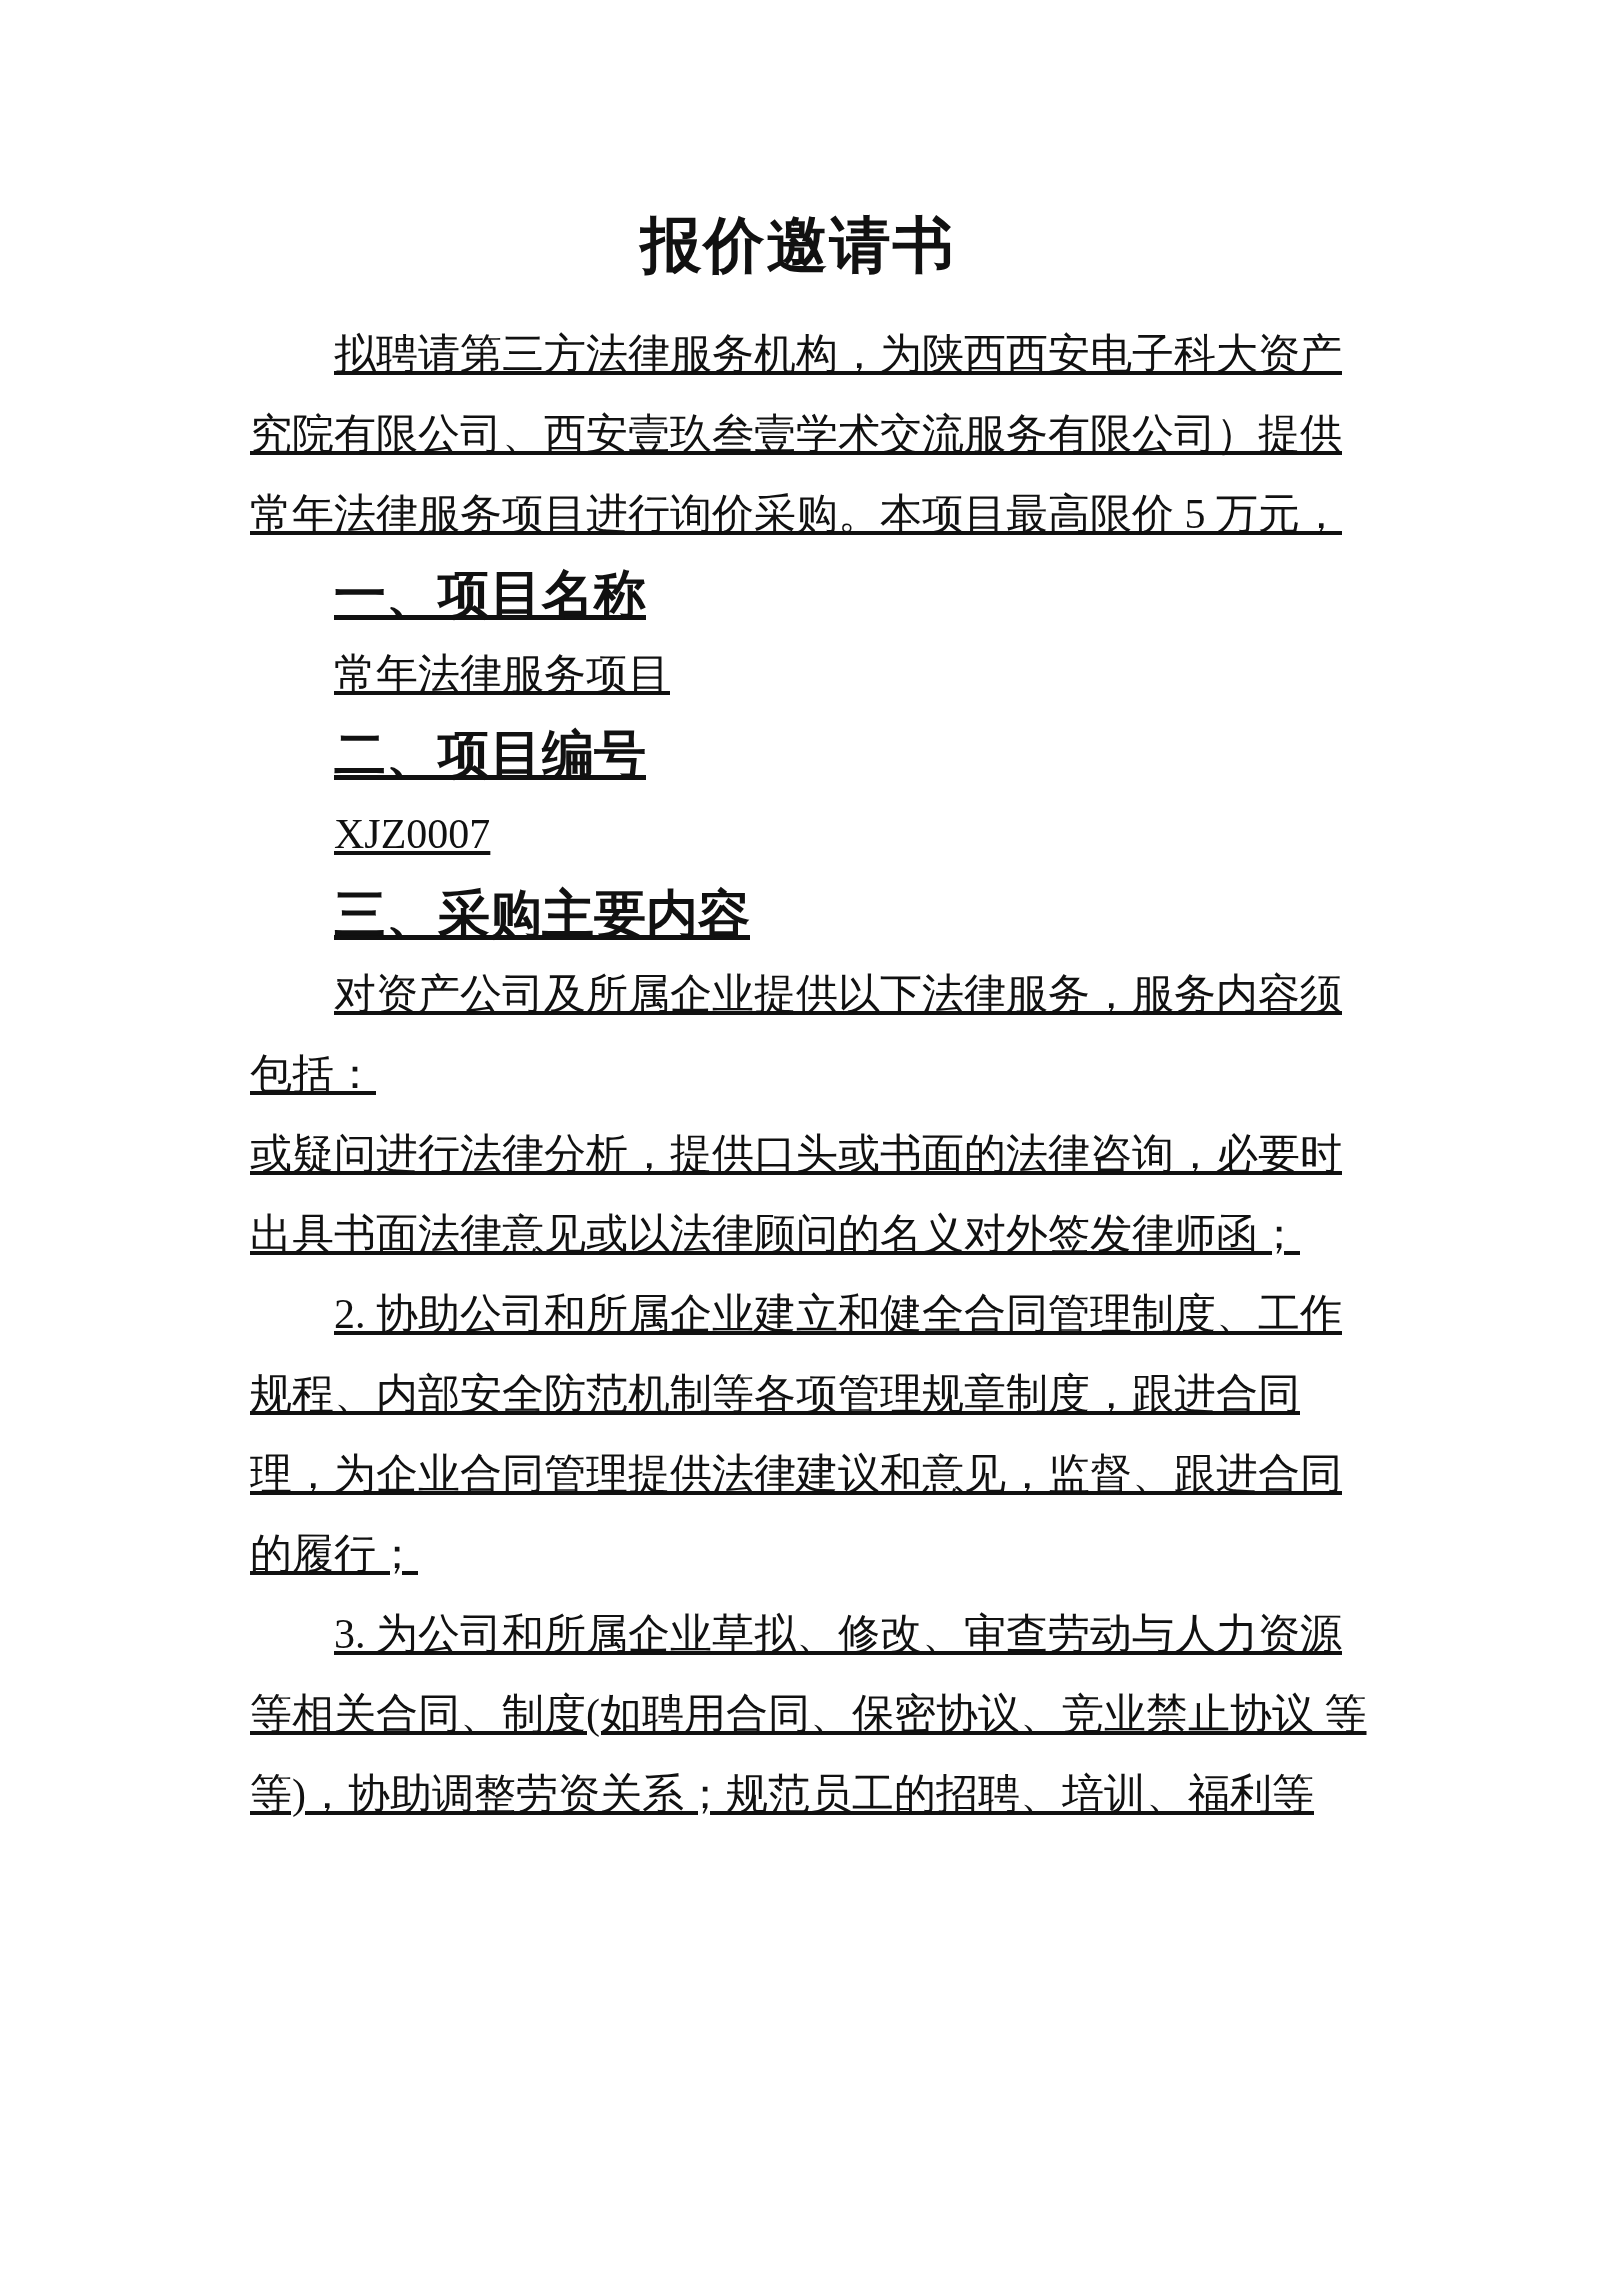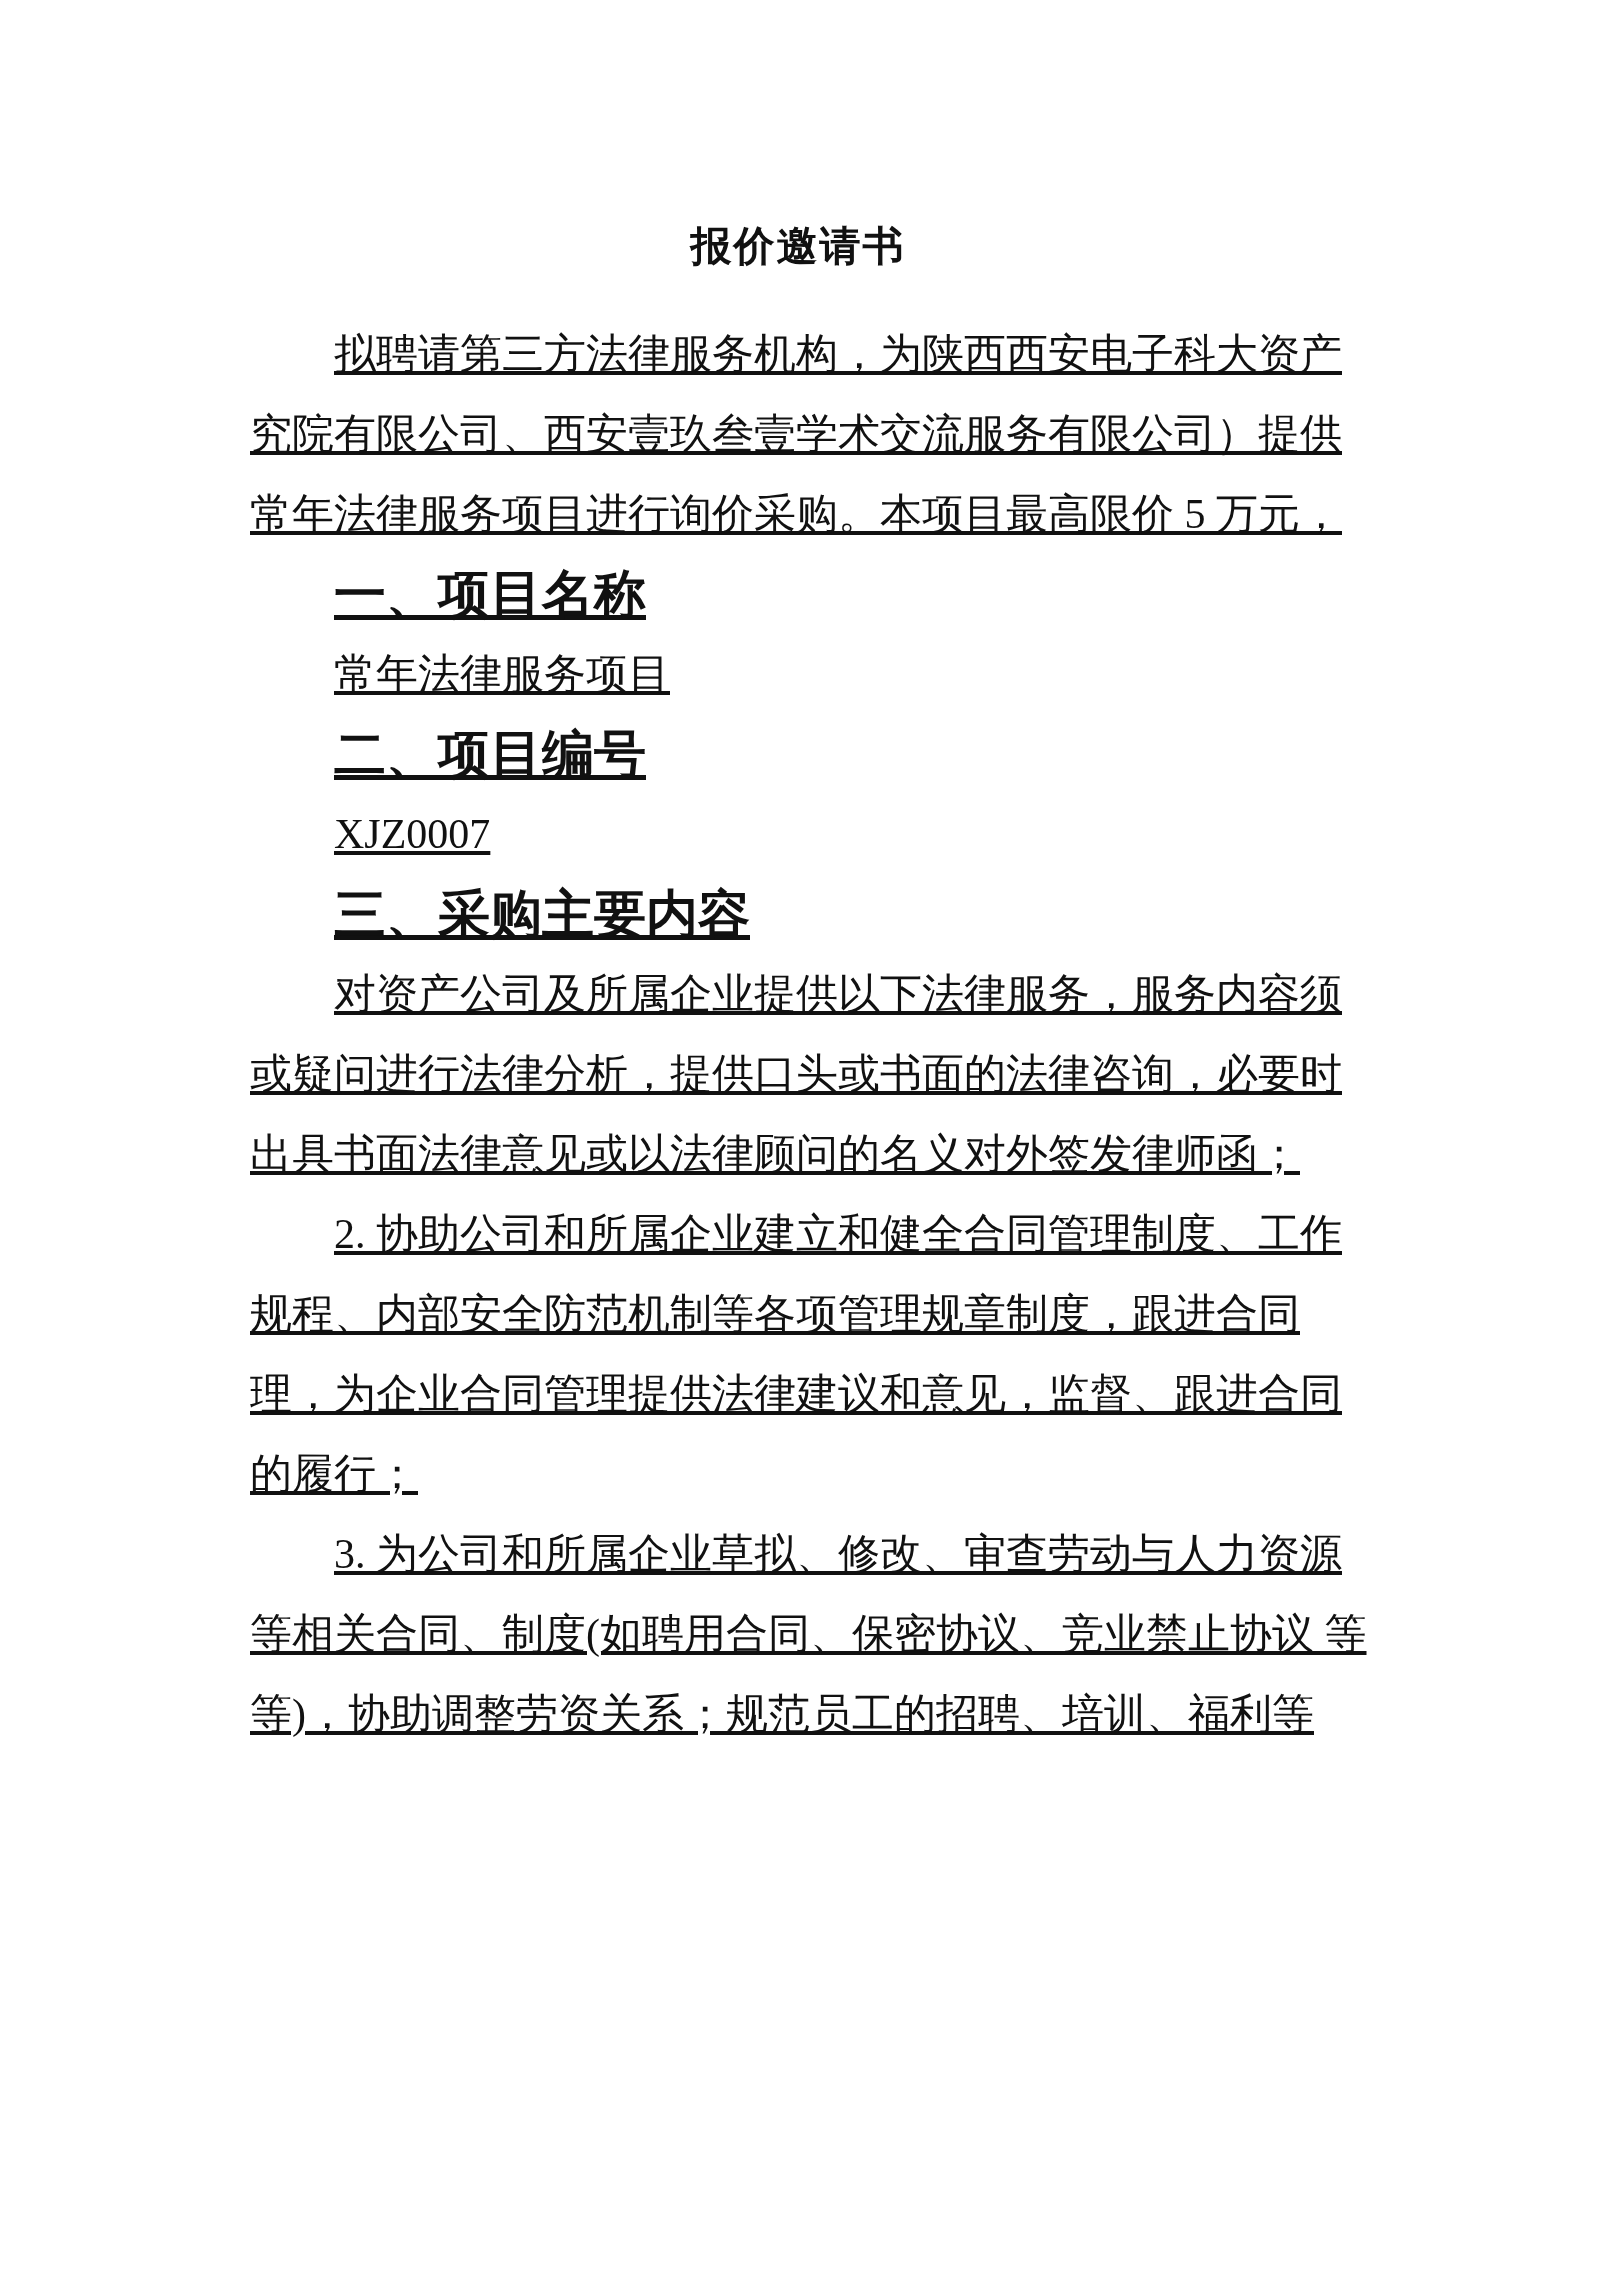--- a/index.html
+++ b/index.html
@@ -15,21 +15,21 @@
     color: #111111;
     font-family: "Liberation Serif", "DejaVu Serif", serif;
     overflow: hidden;
   }
   .doc-title {
     margin: 0;
     padding-top: 202px;
     margin-left: 250px;
     width: 1096px;
     text-align: center;
-    font-size: 41px;
+    font-size: 61px;
     line-height: 88px;
     font-weight: bold;
     letter-spacing: 2px;
     white-space: pre;
   }
   .doc-body {
     margin-top: 23.5px;
     margin-left: 250px;
     width: 1117px;
   }
@@ -58,20 +58,21 @@
   <div class="doc-body">
       <div class="line paragraph-start">拟聘请第三方法律服务机构，为陕西西安电子科大资产</div>
       <div class="line continuation">究院有限公司、西安壹玖叁壹学术交流服务有限公司）提供</div>
       <div class="line continuation">常年法律服务项目进行询价采购。本项目最高限价 5 万元，</div>
       <div class="line heading">一、项目名称</div>
       <div class="line paragraph-start">常年法律服务项目</div>
       <div class="line heading">二、项目编号</div>
       <div class="line paragraph-start">XJZ0007</div>
       <div class="line heading">三、采购主要内容</div>
       <div class="line paragraph-start">对资产公司及所属企业提供以下法律服务，服务内容须</div>
+      <div class="line continuation">包括：</div>
       <div class="line continuation">或疑问进行法律分析，提供口头或书面的法律咨询，必要时</div>
       <div class="line continuation">出具书面法律意见或以法律顾问的名义对外签发律师函；</div>
       <div class="line paragraph-start">2. 协助公司和所属企业建立和健全合同管理制度、工作</div>
       <div class="line continuation">规程、内部安全防范机制等各项管理规章制度，跟进合同</div>
       <div class="line continuation">理，为企业合同管理提供法律建议和意见，监督、跟进合同</div>
       <div class="line continuation">的履行；</div>
       <div class="line paragraph-start">3. 为公司和所属企业草拟、修改、审查劳动与人力资源</div>
       <div class="line continuation">等相关合同、制度(如聘用合同、保密协议、竞业禁止协议 等</div>
       <div class="line continuation">等)，协助调整劳资关系；规范员工的招聘、培训、福利等</div>
     </div>

